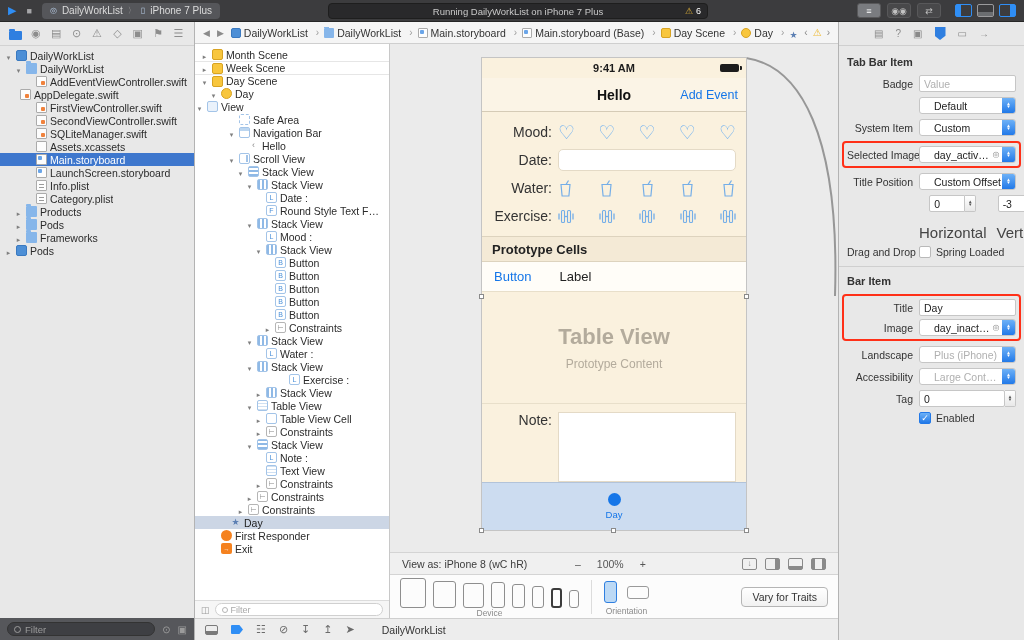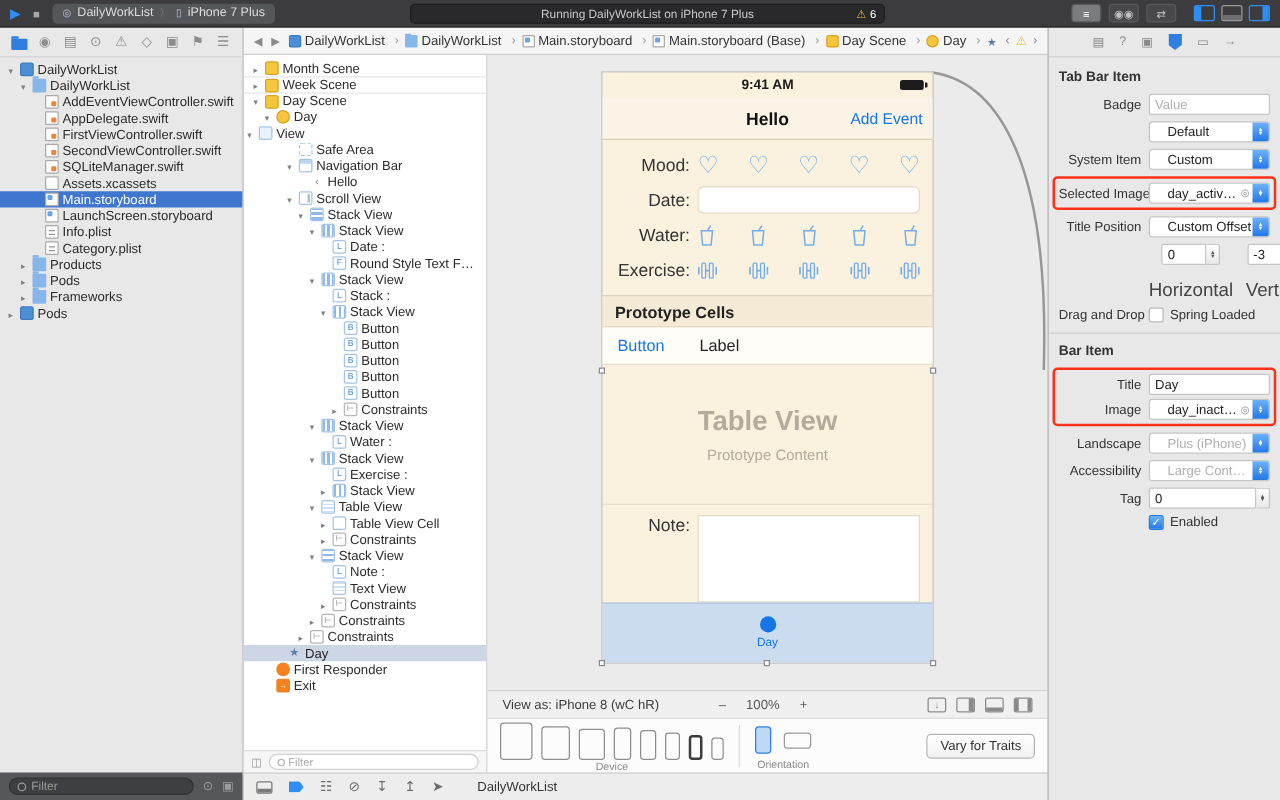--- a/index.html
+++ b/index.html
@@ -254,21 +254,21 @@
       <div class="trow a-open" style="padding-left: 14px;">
         <span class="arrow"></span>
         <span class="fi i-folder"></span>
         <span class="tlabel">DailyWorkList</span>
       </div>
       <div class="trow" style="padding-left: 24px;">
         <span class="arrow"></span>
         <span class="fi i-swift"></span>
         <span class="tlabel">AddEventViewController.swift</span>
       </div>
-      <div class="trow" style="padding-left: 24px;">
+      <div class="trow" style="padding-left: 8px;">
         <span class="arrow"></span>
         <span class="fi i-swift"></span>
         <span class="tlabel">AppDelegate.swift</span>
       </div>
       <div class="trow" style="padding-left: 24px;">
         <span class="arrow"></span>
         <span class="fi i-swift"></span>
         <span class="tlabel">FirstViewController.swift</span>
       </div>
       <div class="trow" style="padding-left: 24px;">
@@ -452,21 +452,21 @@
             <span class="tlabel">Round Style Text F…</span>
           </div>
           <div class="trow a-open" style="padding-left: 50px;">
             <span class="arrow"></span>
             <span class="fi i-stackh"></span>
             <span class="tlabel">Stack View</span>
           </div>
           <div class="trow" style="padding-left: 59px;">
             <span class="arrow"></span>
             <span class="fi i-labelL"></span>
-            <span class="tlabel">Stack :</span>
+            <span class="tlabel">Mood :</span>
           </div>
           <div class="trow a-open" style="padding-left: 59px;">
             <span class="arrow"></span>
             <span class="fi i-stackh"></span>
             <span class="tlabel">Stack View</span>
           </div>
           <div class="trow" style="padding-left: 68px;">
             <span class="arrow"></span>
             <span class="fi i-button"></span>
             <span class="tlabel">Button</span>
@@ -504,21 +504,21 @@
           <div class="trow" style="padding-left: 59px;">
             <span class="arrow"></span>
             <span class="fi i-labelL"></span>
             <span class="tlabel">Water :</span>
           </div>
           <div class="trow a-open" style="padding-left: 50px;">
             <span class="arrow"></span>
             <span class="fi i-stackh"></span>
             <span class="tlabel">Stack View</span>
           </div>
-          <div class="trow" style="padding-left: 59px;">
+          <div class="trow" style="padding-left: 82px;">
             <span class="arrow"></span>
             <span class="fi i-labelL"></span>
             <span class="tlabel">Exercise :</span>
           </div>
           <div class="trow a-closed" style="padding-left: 59px;">
             <span class="arrow"></span>
             <span class="fi i-stackh"></span>
             <span class="tlabel">Stack View</span>
           </div>
           <div class="trow a-open" style="padding-left: 50px;">

